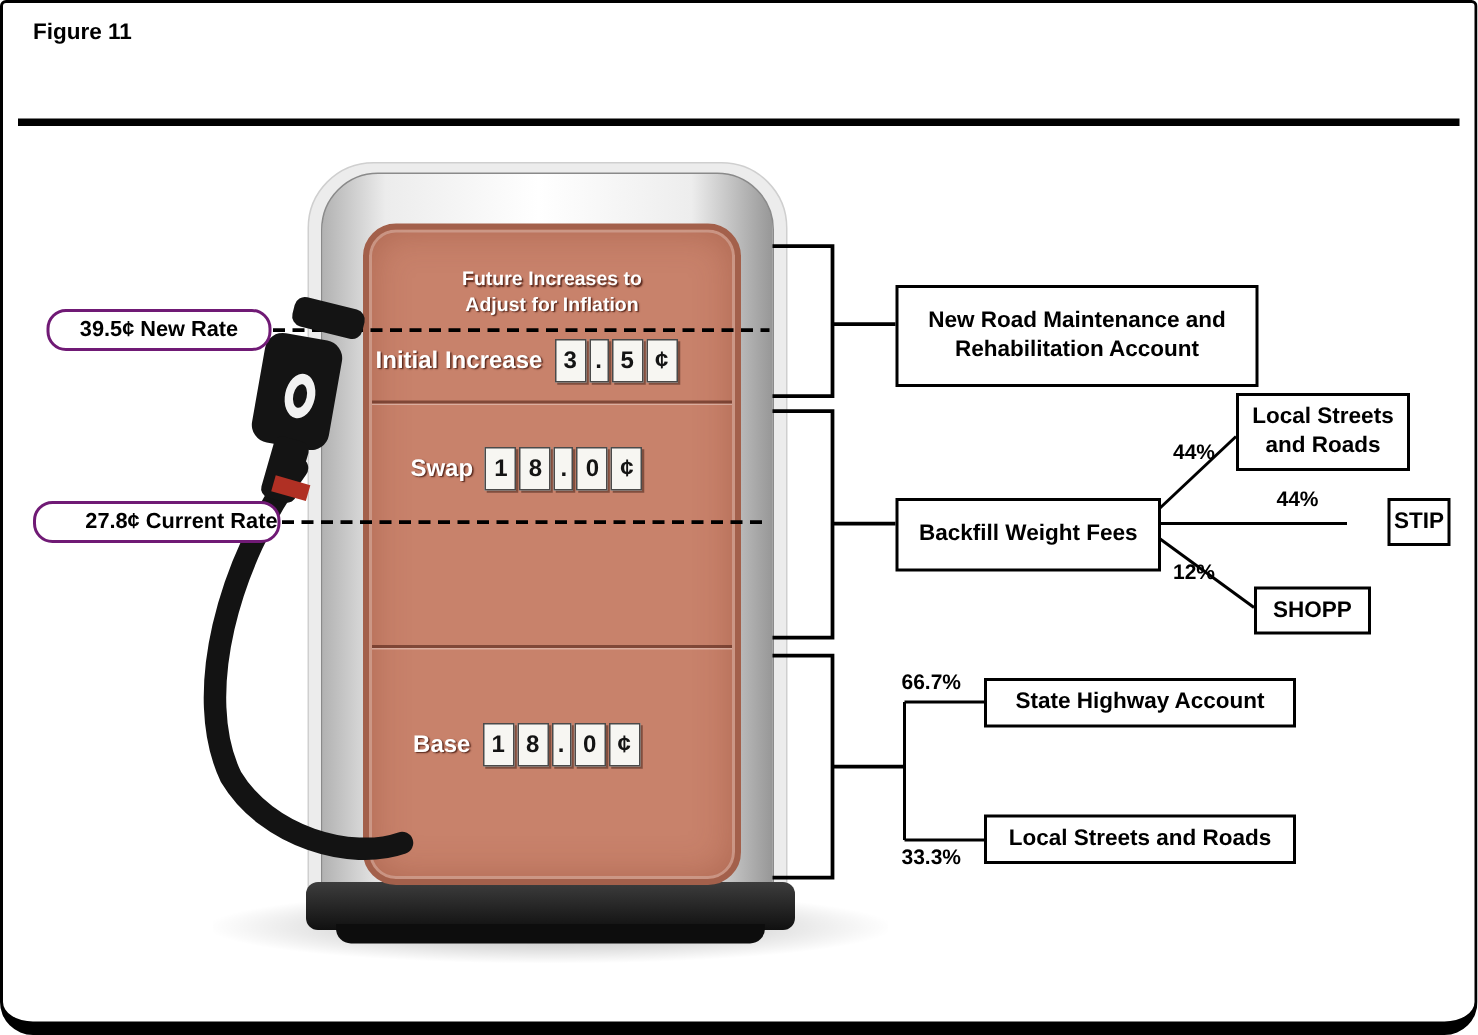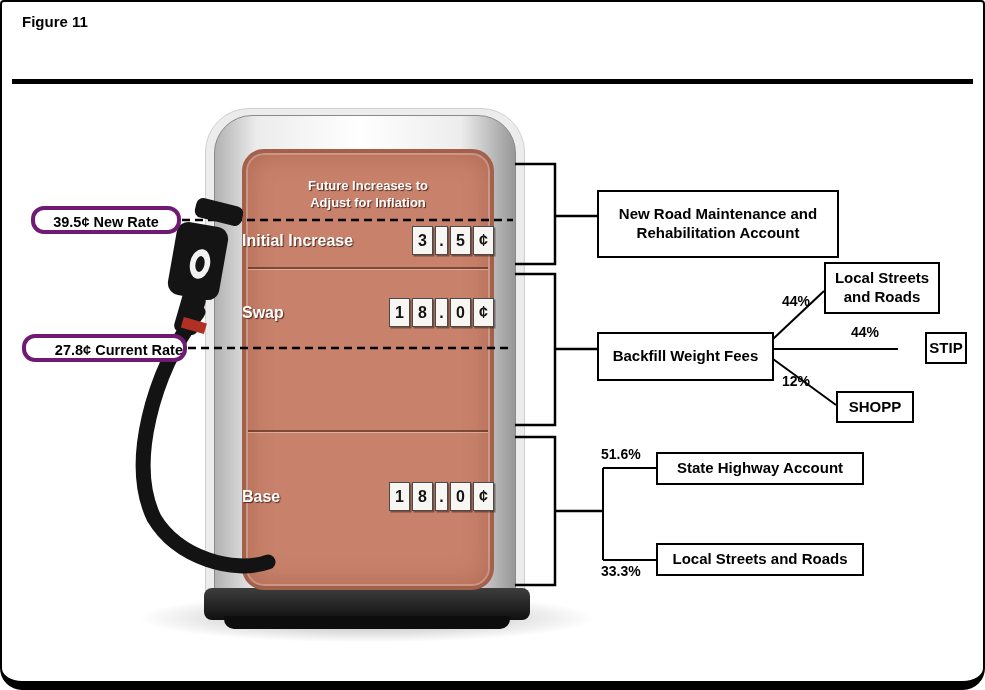--- a/index.html
+++ b/index.html
@@ -27,35 +27,35 @@
     background:#0d0d0d; border-radius:0 0 10px 10px; }
   .pump-panel { position:absolute; left:240px; top:147px; width:252px; height:441px; box-sizing:border-box;
     background:var(--pump-panel,#c8826b); border:4px solid var(--pump-panel-border,#a3604b); border-radius:22px;
     box-shadow: inset 0 0 0 2px rgba(255,255,255,0.25), inset 0 0 26px rgba(120,50,30,0.35); }
   .panel-divider { position:absolute; left:246px; width:240px; height:0;
     border-top:2px solid rgba(70,25,15,0.55); border-bottom:1px solid rgba(255,255,255,0.35); }
   .d1 { top:265px; } .d2 { top:428px; }
   .pump-header { position:absolute; left:291px; top:176px; width:150px; text-align:center;
     font-size:13px; font-weight:bold; color:#fff; line-height:1.3;
     text-shadow:1px 1px 1px rgba(70,25,15,0.9); }
-  .pump-row { position:absolute; left:240px; width:252px; height:27px;
-    display:flex; justify-content:space-between; align-items:center; gap:8px; }
+  .pump-row { position:absolute; left:223px; width:252px; height:27px;
+    display:flex; justify-content:center; align-items:center; gap:8px; }
   .row-initial { top:225px; } .row-swap { top:297px; } .row-base { top:481px; }
   .row-label { font-size:16px; font-weight:bold; color:#fff; white-space:nowrap;
     text-shadow:1px 1px 1px rgba(70,25,15,0.9); }
   .digits { display:flex; gap:2px; }
   .digit-box { display:flex; align-items:center; justify-content:center;
     width:19px; height:27px; background:#f7f6f2; border:1px solid #4a4a4a;
     box-shadow:1.5px 1.5px 0 rgba(40,15,8,0.45);
     font-size:16px; font-weight:bold; color:#141414; }
   .digit-box.narrow { width:11px; }
 
   
   .callout { position:absolute; height:28px; line-height:25px; background:#fff;
-    border:4px solid #701a75; border-radius:13px; text-align:center;
+    border:2px solid #701a75; border-radius:13px; text-align:center;
     font-weight:bold; font-size:14.5px; box-sizing:border-box; }
   .co-new { left:29px; top:204px; width:150px; }
   .co-cur { left:20px; top:332px; width:165px;text-align:right; }
 
   
   .rbox { position:absolute; background:#fff; border:2px solid #000; box-sizing:border-box;
     display:flex; align-items:center; justify-content:center; text-align:center;
     font-weight:bold; font-size:15px; line-height:1.25; padding:2px 6px; }
   .box-account { left:595px; top:188px; width:242px; height:68px; }
   .box-backfill { left:595px; top:330px; width:177px; height:49px; }
@@ -174,17 +174,17 @@
   <div class="rbox box-backfill">Backfill Weight Fees</div>
   <div class="rbox box-lsr-top">Local Streets and Roads</div>
   <div class="rbox box-stip">STIP</div>
   <div class="rbox box-shopp">SHOPP</div>
   <div class="rbox box-sha">State Highway Account</div>
   <div class="rbox box-lsr-bottom">Local Streets and Roads</div>
 
   <div class="pct pct-44-top">44%</div>
   <div class="pct pct-44-mid">44%</div>
   <div class="pct pct-12">12%</div>
-  <div class="pct pct-667">51.6%</div>
+  <div class="pct pct-667">66.7%</div>
   <div class="pct pct-333">33.3%</div>
 
 
 </div>
 
 </body></html>

